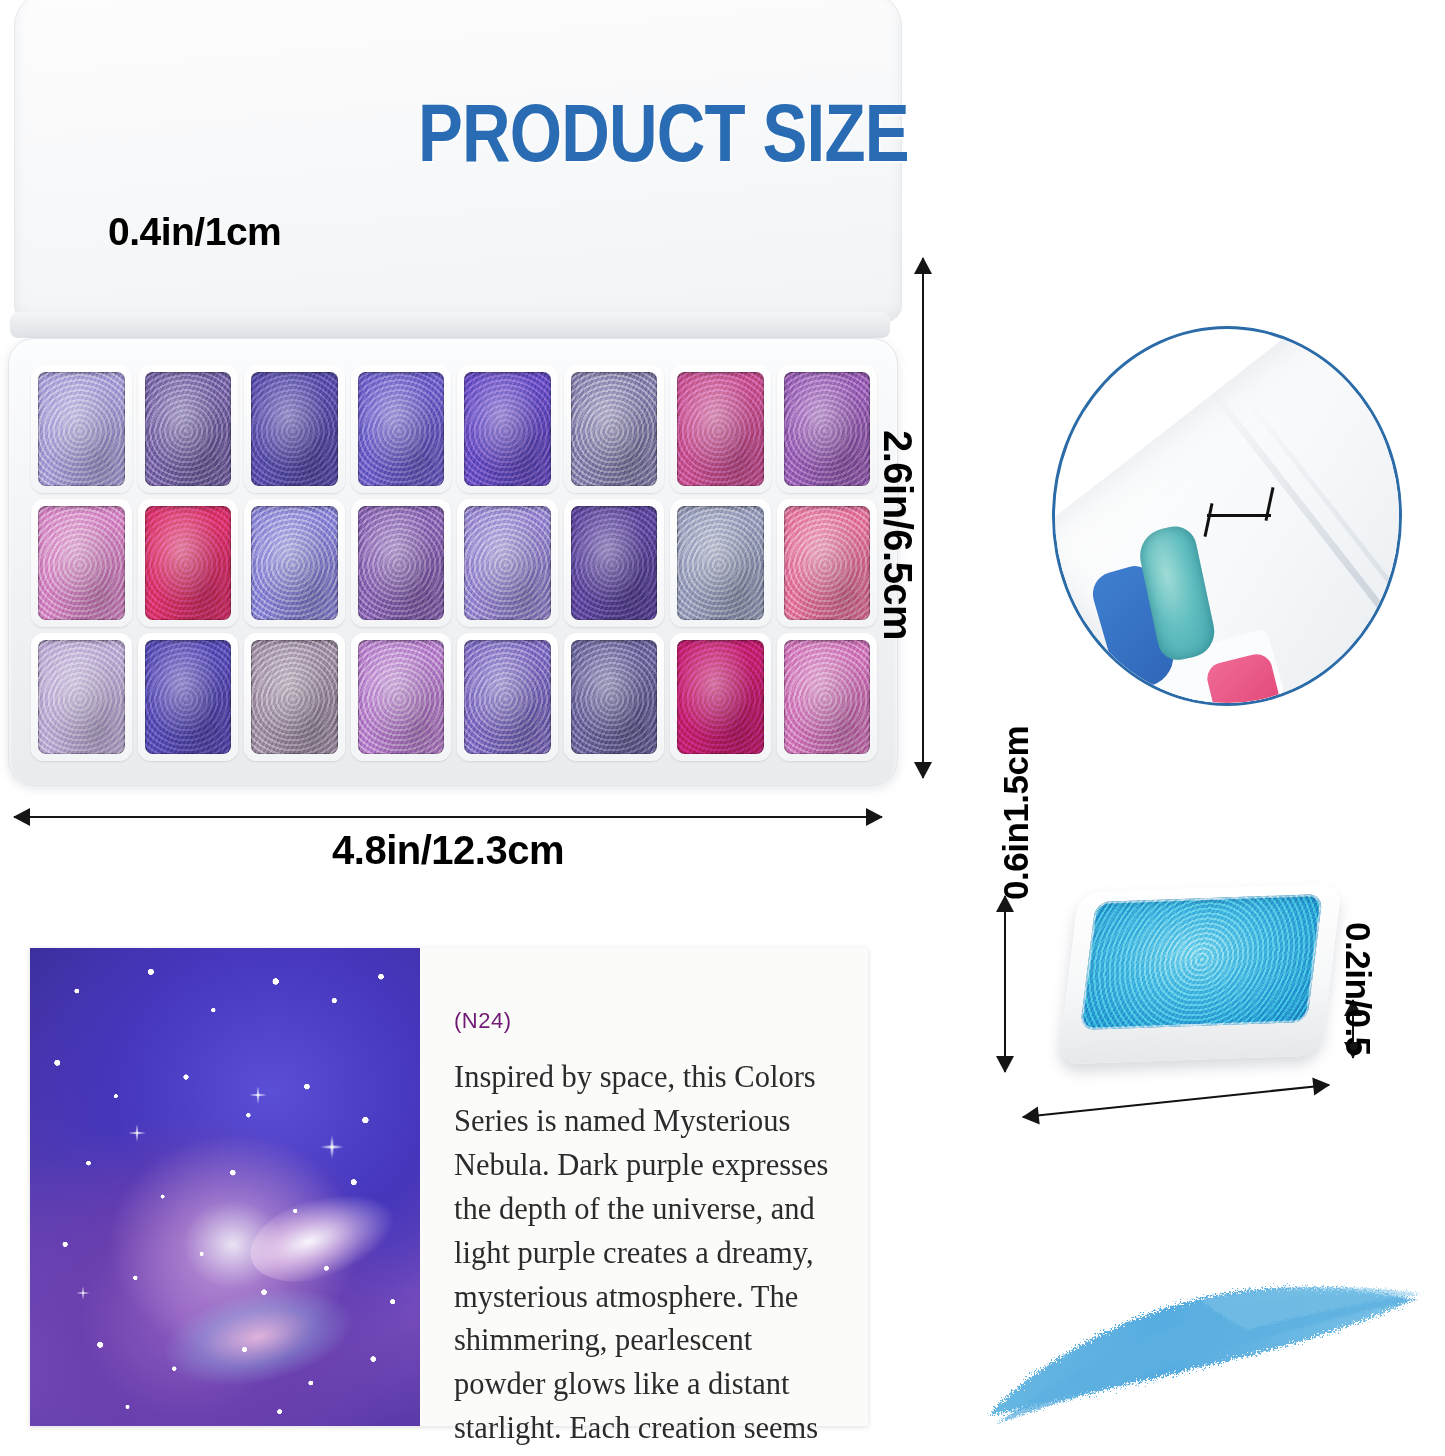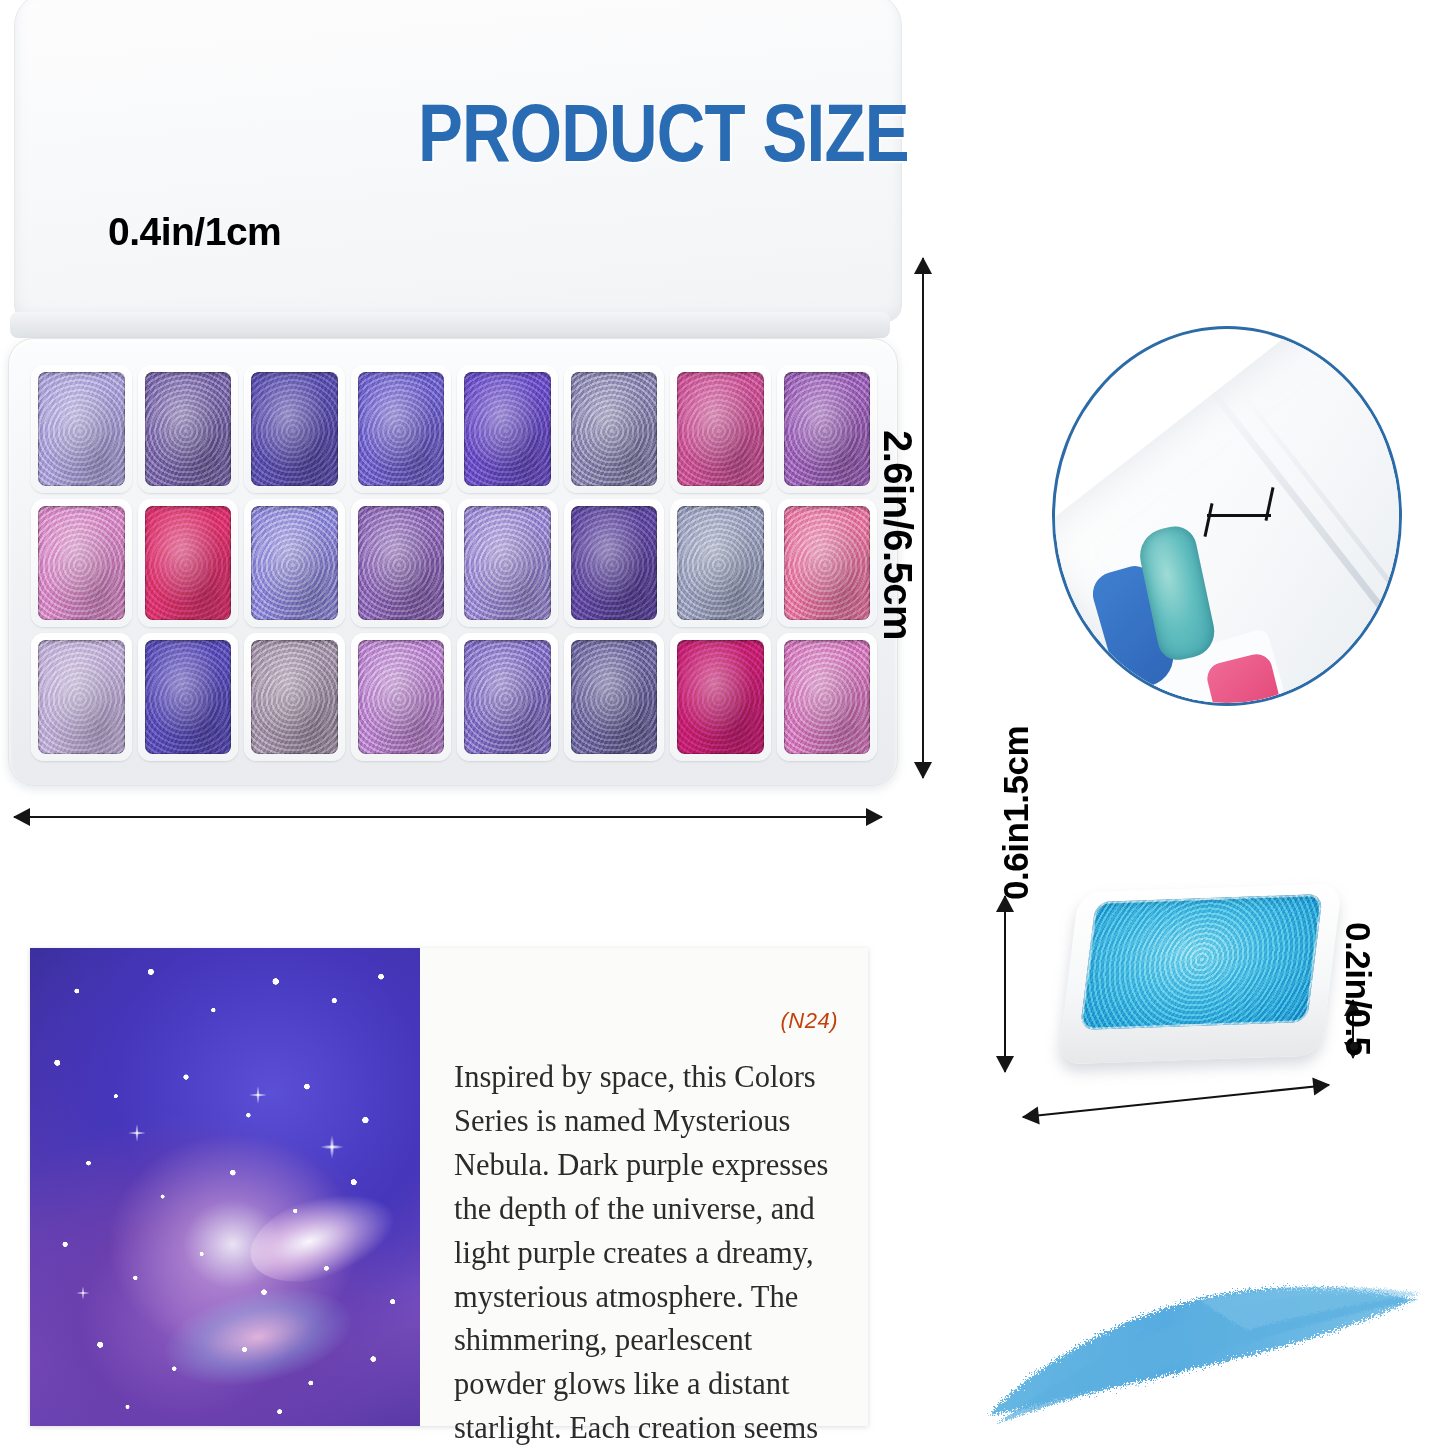--- a/index.html
+++ b/index.html
@@ -342,25 +342,24 @@
     font-size: 37px;
     font-weight: 300;
     letter-spacing: 2.6px;
     color: #242424;
     text-align: center;
     white-space: nowrap;
   }
   .product-code {
     font-family: "Liberation Sans", sans-serif;
     font-size: 22px;
-    color: #c2410c;
-    text-align: right;
+    color: #701a75;
+    text-align: left;
     margin-top: 14px;
     letter-spacing: .5px;
-    font-style: italic;
   }
   .product-desc {
     margin-top: 22px;
     font-family: "Liberation Serif", serif;
     font-size: 30.5px;
     line-height: 1.44;
     color: #2b2b2b;
     text-align: left;
   }
 
@@ -547,20 +546,21 @@
   <div class="dim-v">
     <span class="arw arw-up"></span>
     <span class="arw arw-dn"></span>
   </div>
   <div class="dim-label-v">2.6in/6.5cm</div>
 
   <div class="dim-h">
     <span class="arw arw-lf"></span>
     <span class="arw arw-rt"></span>
   </div>
+  <div class="dim-label-h">4.8in/12.3cm</div>
 
   <div class="inset" style="border-color: rgb(43, 107, 168);">
     <div class="inset-lid"></div>
     <div class="inset-white-plate"></div>
     <div class="inset-blue"></div>
     <div class="inset-teal"></div>
     <div class="inset-pink"></div>
     <div class="inset-seam"></div>
     <div class="inset-seam2"></div>
     <div class="inset-bracket">

